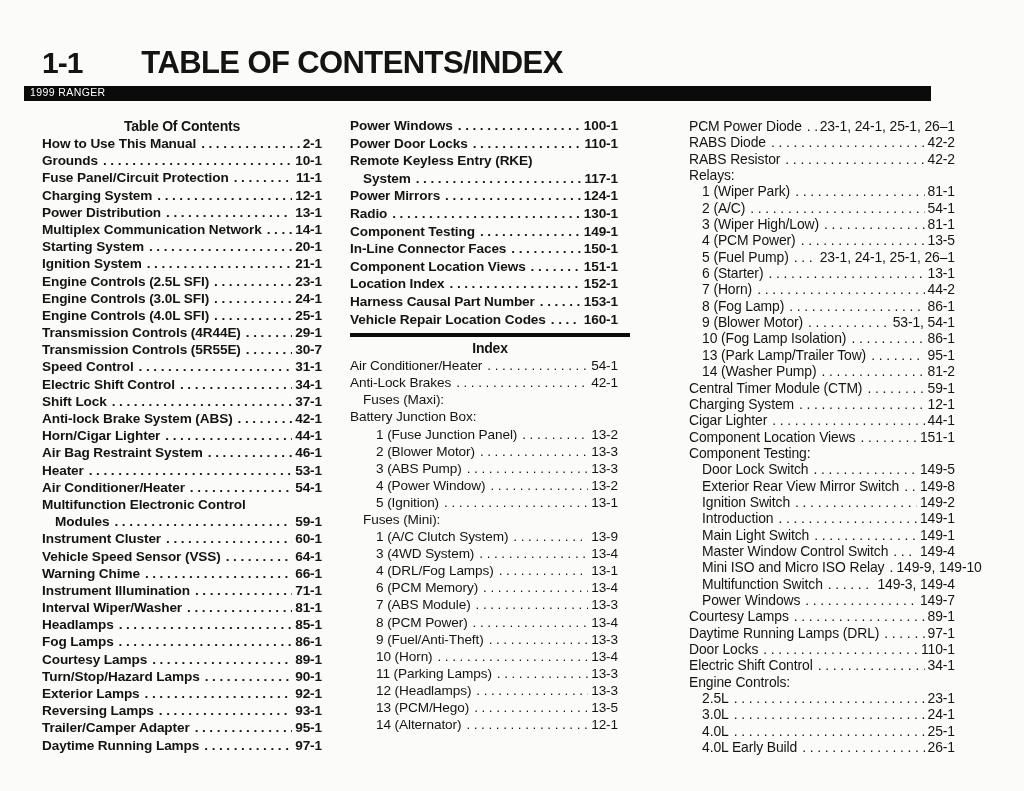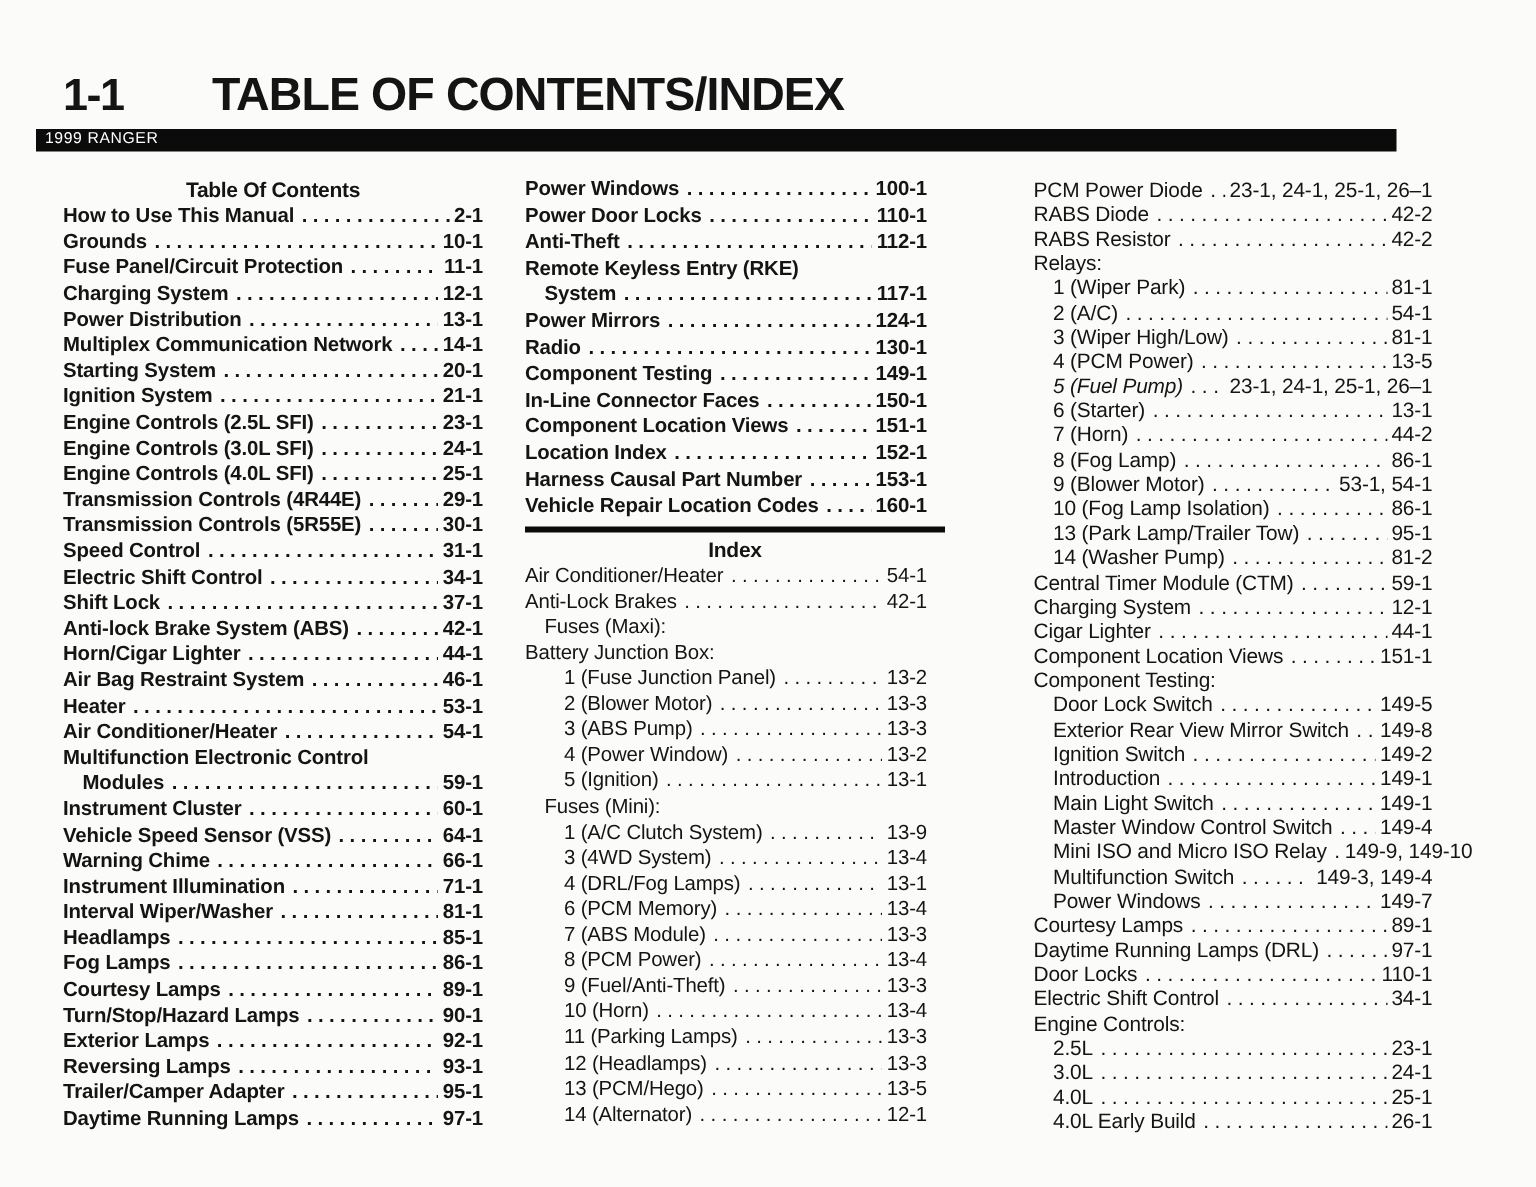--- a/index.html
+++ b/index.html
@@ -116,21 +116,21 @@
           <span class="pg">25-1</span>
         </div>
         <div class="row">
           <span class="lbl">Transmission Controls (4R44E)</span>
           <span class="dots"></span>
           <span class="pg">29-1</span>
         </div>
         <div class="row">
           <span class="lbl">Transmission Controls (5R55E)</span>
           <span class="dots"></span>
-          <span class="pg">30-1</span>
+          <span class="pg">30-7</span>
         </div>
         <div class="row">
           <span class="lbl">Speed Control</span>
           <span class="dots"></span>
           <span class="pg">31-1</span>
         </div>
         <div class="row">
           <span class="lbl">Electric Shift Control</span>
           <span class="dots"></span>
           <span class="pg">34-1</span>
@@ -246,25 +246,20 @@
           <span class="lbl">Power Windows</span>
           <span class="dots"></span>
           <span class="pg">100-1</span>
         </div>
         <div class="row">
           <span class="lbl">Power Door Locks</span>
           <span class="dots"></span>
           <span class="pg">110-1</span>
         </div>
         <div class="row">
-          <span class="lbl">Anti-Theft</span>
-          <span class="dots"></span>
-          <span class="pg">112-1</span>
-        </div>
-        <div class="row">
           <span class="lbl">Remote Keyless Entry (RKE)</span>
         </div>
         <div class="row">
           <span class="lbl" style="padding-left: 13px;">System</span>
           <span class="dots"></span>
           <span class="pg">117-1</span>
         </div>
         <div class="row">
           <span class="lbl">Power Mirrors</span>
           <span class="dots"></span>
@@ -449,21 +444,21 @@
           <span class="lbl" style="padding-left: 13px;">3 (Wiper High/Low)</span>
           <span class="dots"></span>
           <span class="pg">81-1</span>
         </div>
         <div class="row">
           <span class="lbl" style="padding-left: 13px;">4 (PCM Power)</span>
           <span class="dots"></span>
           <span class="pg">13-5</span>
         </div>
         <div class="row">
-          <span class="lbl" style="padding-left: 13px; font-style: italic;">5 (Fuel Pump)</span>
+          <span class="lbl" style="padding-left: 13px;">5 (Fuel Pump)</span>
           <span class="dots"></span>
           <span class="pg">23-1, 24-1, 25-1, 26–1</span>
         </div>
         <div class="row">
           <span class="lbl" style="padding-left: 13px;">6 (Starter)</span>
           <span class="dots"></span>
           <span class="pg">13-1</span>
         </div>
         <div class="row">
           <span class="lbl" style="padding-left: 13px;">7 (Horn)</span>

